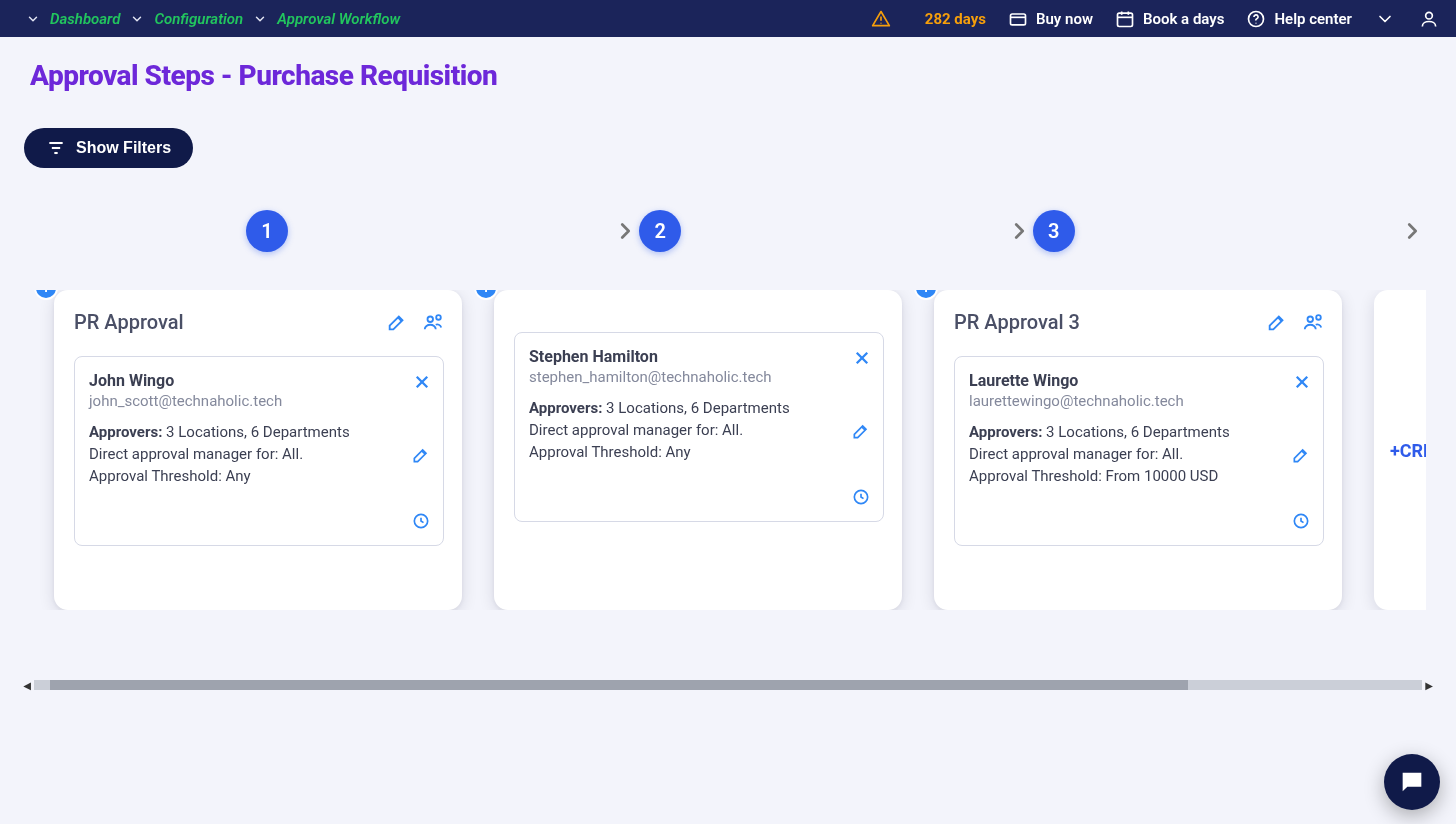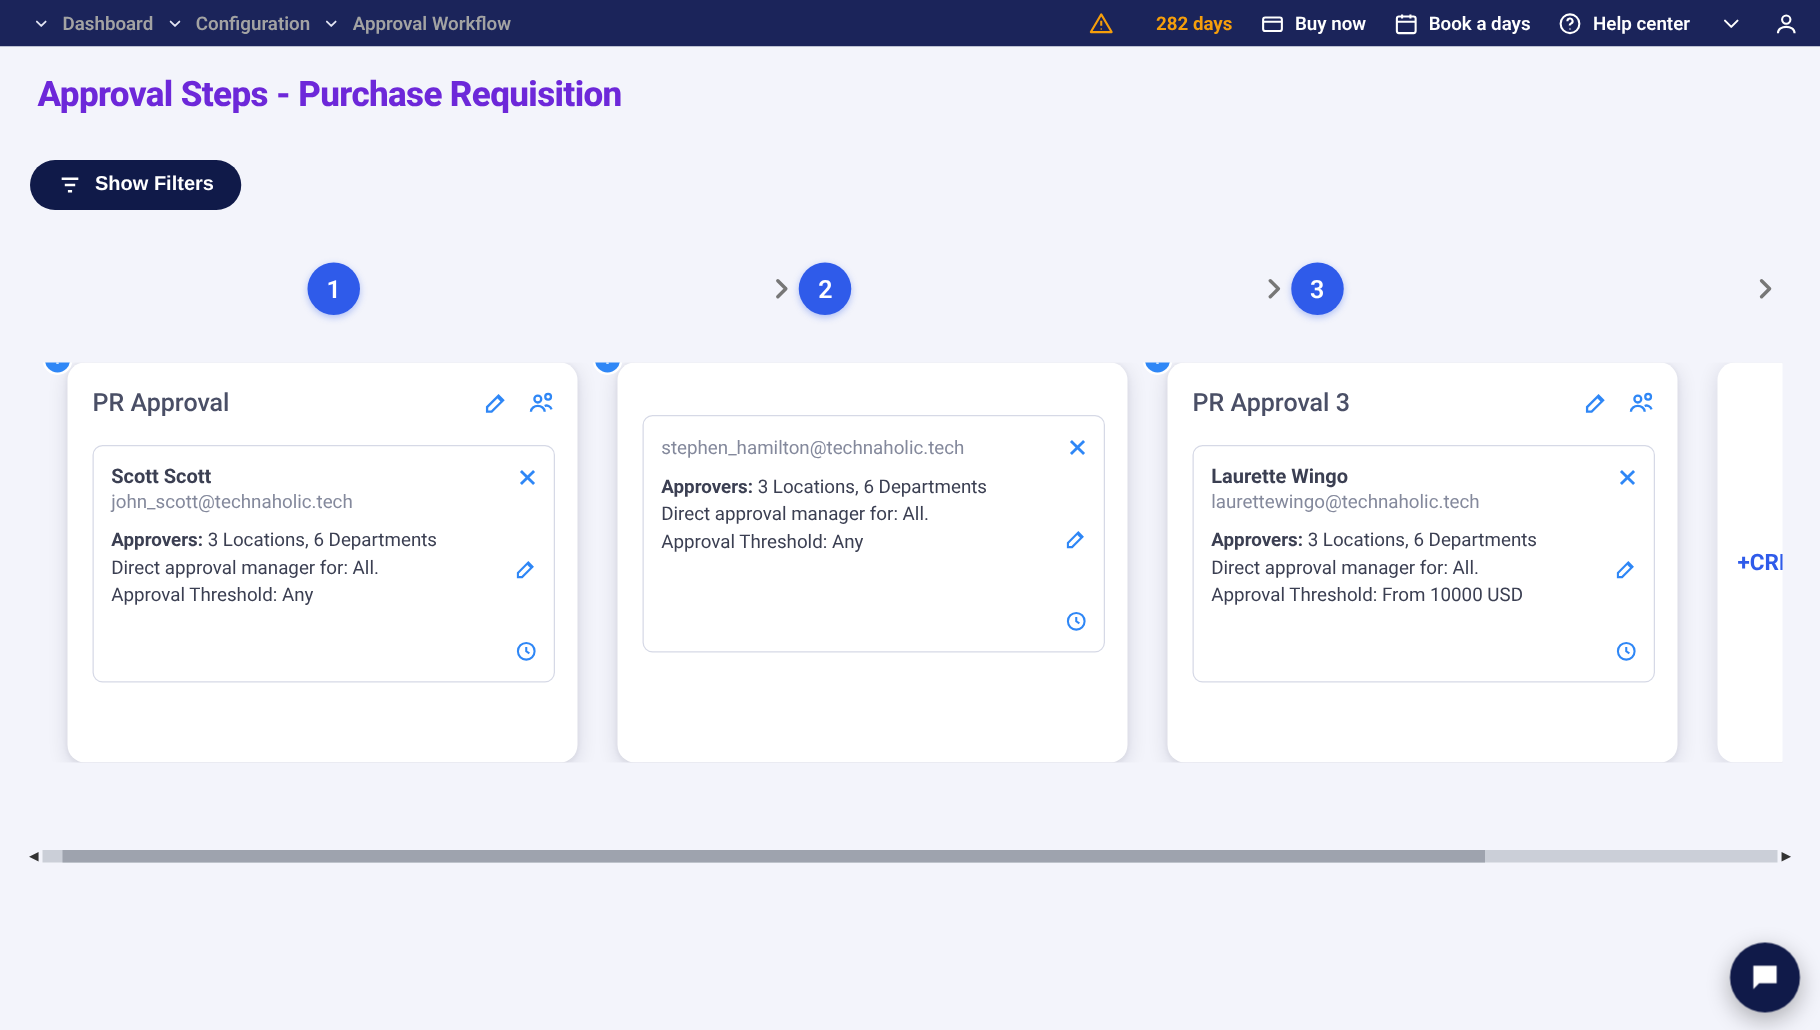--- a/index.html
+++ b/index.html
@@ -16,21 +16,21 @@
     padding: 0 10px 0 24px;
     font-size: 15px;
     font-weight: 600;
   }
   .nav-left { display: flex; align-items: center; gap: 8px; }
   .nav-right { margin-left: auto; display: flex; align-items: center; gap: 22px; padding-right: 6px; }
   .crumb-chevron {
     width: 18px; height: 18px; display:flex; align-items:center; justify-content:center;
   }
   .crumb-chevron svg { width:14px; height:14px; stroke:#e2e4f3; }
-  .crumb-item { color: #a3a3a3; cursor:pointer; }
+  .crumb-item { color: #22c55e; cursor:pointer;font-style:italic; }
 
   .nav-link { display:flex; align-items:center; gap:8px; cursor:pointer; color:#fff; }
   .nav-link svg { width:20px; height:20px; stroke:#fff; fill:none; stroke-width:2; }
   .days-warning { color:#f59e0b; font-weight:700;gap:34px; }
   .days-warning svg { stroke:#f59e0b; }
   .nav-icon-btn { width:22px; height:22px; display:flex; align-items:center; justify-content:center; cursor:pointer; }
   .nav-icon-btn svg { width:20px; height:20px; stroke:#fff; fill:none; stroke-width:2; }
 
   
   .page { padding: 22px 30px 0 30px; }
@@ -294,21 +294,21 @@
                 <svg viewBox="0 0 24 24">
                   <circle cx="9" cy="9" r="3"></circle>
                   <path d="M3 20c0-3 3-5 6-5s6 2 6 5"></path>
                   <circle cx="18" cy="7" r="2.5"></circle>
                   <path d="M15 15c2-1 5 0 6 3"></path>
                 </svg>
               </div>
           </div>
         </div>
         <div class="approver-card">
-          <div class="approver-name">Scott Scott</div>
+          <div class="approver-name">John Wingo</div>
           <div class="approver-email">john_scott@technaholic.tech</div>
           <div class="approver-meta">
             <span class="lbl">Approvers:</span>
             <span>3 Locations, 6 Departments</span><br>
             <span>Direct approval manager for: All.</span><br>
             <span>Approval Threshold: Any</span>
           </div>
           <div class="sm-x"><svg viewBox="0 0 24 24">
                 <line x1="5" y1="5" x2="19" y2="19"></line>
                 <line x1="19" y1="5" x2="5" y2="19"></line>
@@ -322,20 +322,21 @@
                 <path d="M12 8v4l3 2"></path>
               </svg></div>
         </div>
       </div>
     </div>
 
     <div class="card-slot">
       <div class="plus-add">+</div>
       <div class="card">
         <div class="approver-card">
+          <div class="approver-name">Stephen Hamilton</div>
           <div class="approver-email">stephen_hamilton@technaholic.tech</div>
           <div class="approver-meta">
             <span class="lbl">Approvers:</span>
             <span>3 Locations, 6 Departments</span><br>
             <span>Direct approval manager for: All.</span><br>
             <span>Approval Threshold: Any</span>
           </div>
           <div class="sm-x"><svg viewBox="0 0 24 24">
                 <line x1="5" y1="5" x2="19" y2="19"></line>
                 <line x1="19" y1="5" x2="5" y2="19"></line>

